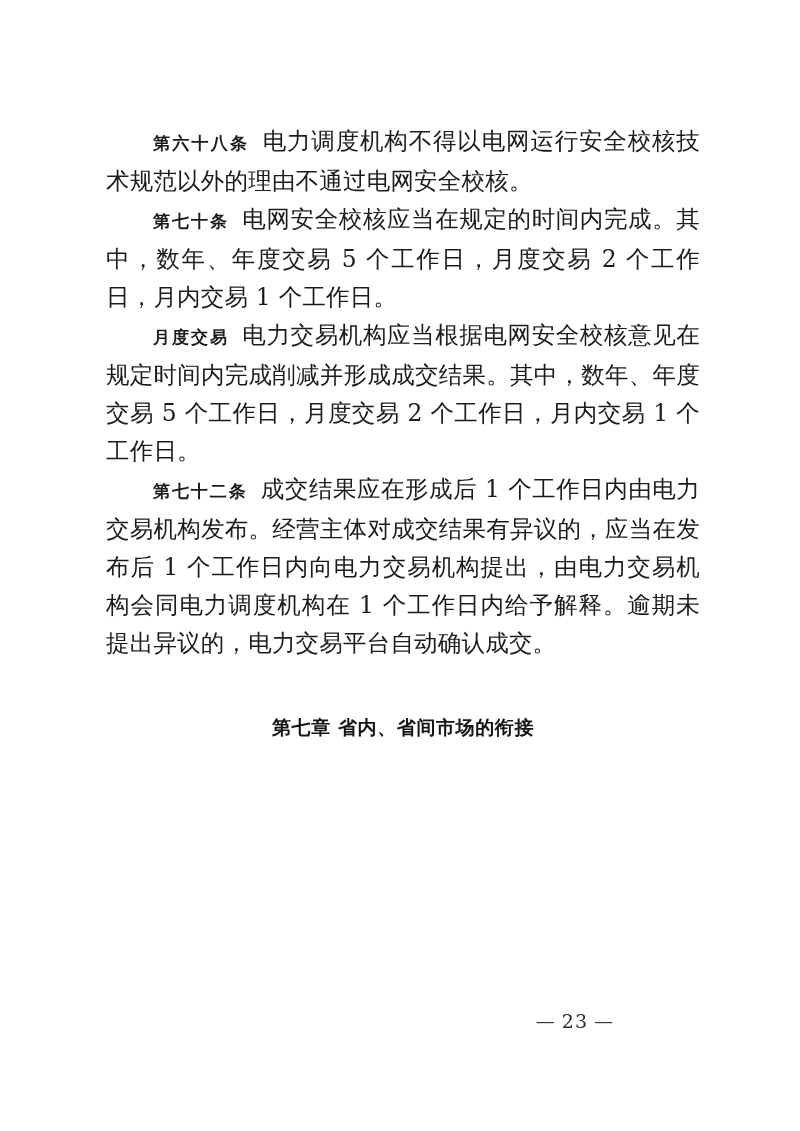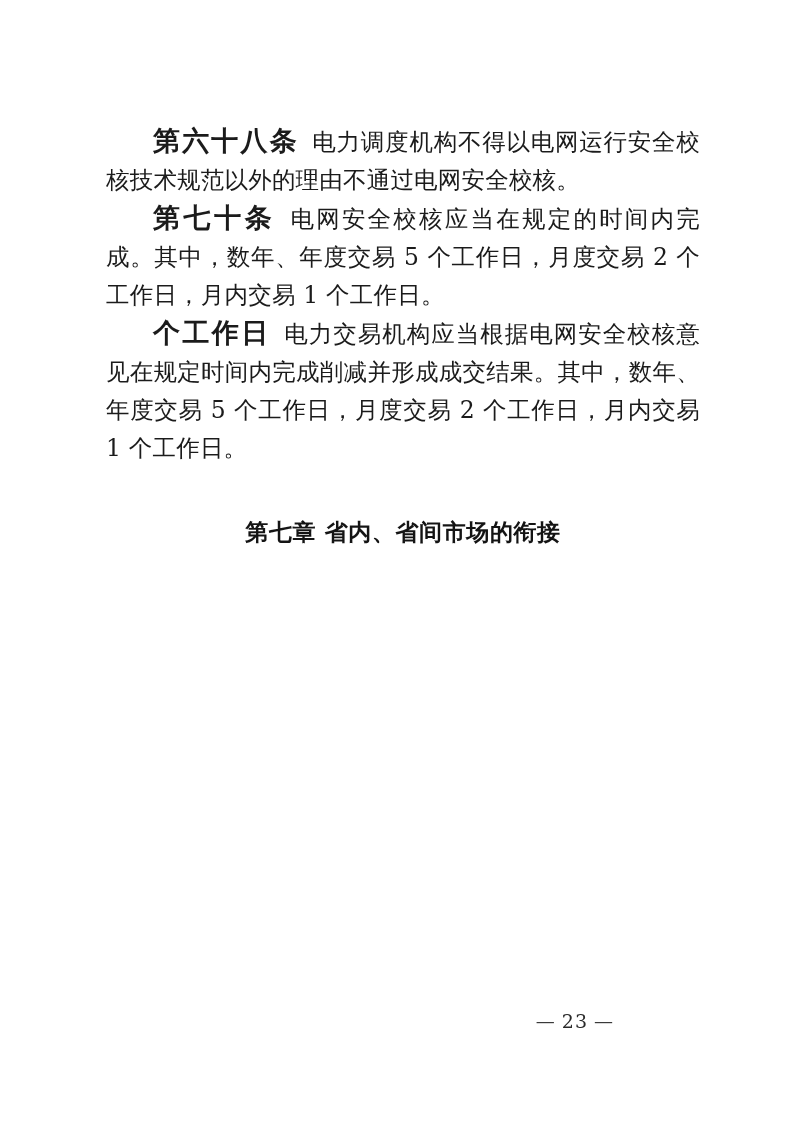--- a/index.html
+++ b/index.html
@@ -47,33 +47,33 @@
 
   .para + .para {
     margin-top: 0px;
   }
 
   
   .art-no {
     font-weight: bold;
     letter-spacing: 1.6px;
     font-family: "DejaVu Sans", "Liberation Sans", sans-serif;
-    font-size: 27px;
+    font-size: 17px;
   }
 
   .art-gap {
     display: inline-block;
     width: 0.55em;
   }
 
   
   .chapter-heading {
     font-family: "DejaVu Sans", "Liberation Sans", sans-serif;
     font-weight: bold;
-    font-size: 23px;
+    font-size: 19px;
     line-height: 38px;
     text-align: center;
     letter-spacing: 0.6px;
     color: #141414;
     margin: 0;
     text-indent: 0;
   }
 
   .chapter-block {
     margin-top: 46px;
@@ -114,23 +114,26 @@
     <p class="para">
       <span class="art-no">第六十八条</span><span class="art-gap"></span><span>电力调度机构不得以电网运行安全校核技术规范以外的理由不通过电网安全校核。</span>
     </p>
 
     <p class="para">
       <span class="art-no">第七十条</span><span class="art-gap"></span><span>电网安全校核应当在规定的时间内完成。其中，数年、年度交易 5 个工作日，月度交易 2 个工作日，月内交易 1 个工作日。</span>
     </p>
 
 
     <p class="para">
-      <span class="art-no">个工作日</span><span class="art-gap"></span><span>电力交易机构应当根据电网安全校核意见在规定时间内完成削减并形成成交结果。其中，数年、年度交易 5 个工作日，月度交易 2 个工作日，月内交易 1 个工作日。</span>
+      <span class="art-no">月度交易</span><span class="art-gap"></span><span>电力交易机构应当根据电网安全校核意见在规定时间内完成削减并形成成交结果。其中，数年、年度交易 5 个工作日，月度交易 2 个工作日，月内交易 1 个工作日。</span>
     </p>
 
+    <p class="para">
+      <span class="art-no">第七十二条</span><span class="art-gap"></span><span>成交结果应在形成后 1 个工作日内由电力交易机构发布。经营主体对成交结果有异议的，应当在发布后 1 个工作日内向电力交易机构提出，由电力交易机构会同电力调度机构在 1 个工作日内给予解释。逾期未提出异议的，电力交易平台自动确认成交。</span>
+    </p>
 
     <div class="chapter-block">
       <h2 class="chapter-heading">第七章 省内、省间市场的衔接</h2>
     </div>
 
 
   </div>
 
   <div class="footer">
     <span class="dash">—</span><span class="pageno">23</span><span class="dash">—</span>

